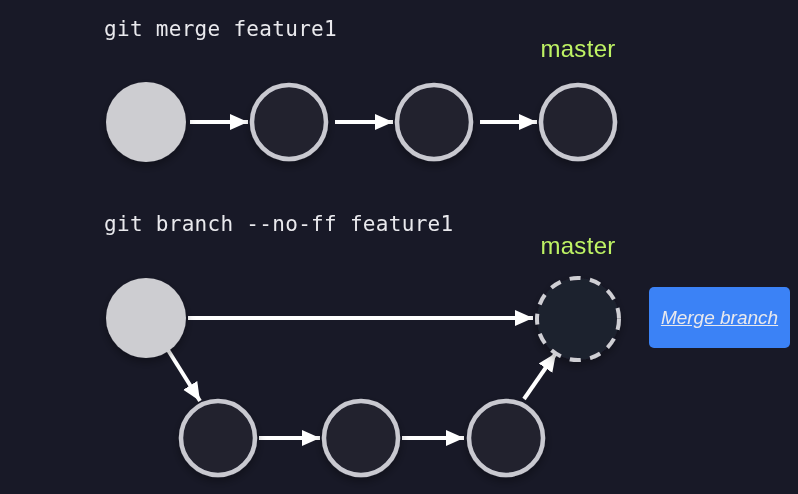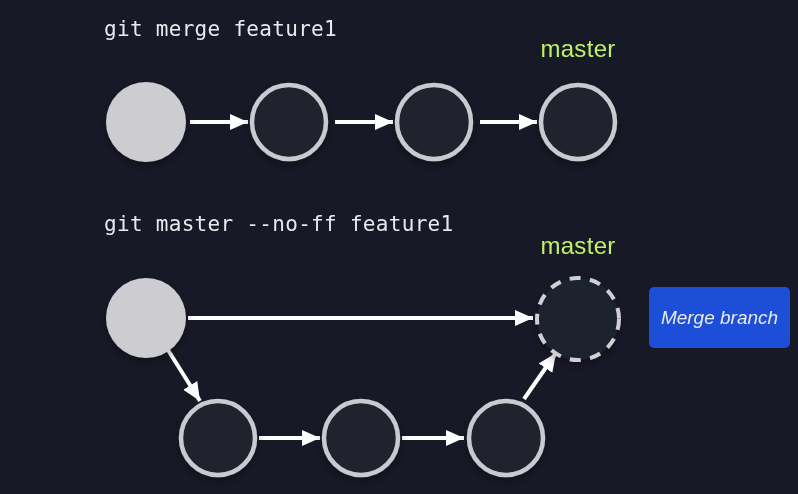--- a/index.html
+++ b/index.html
@@ -34,31 +34,32 @@
     white-space: nowrap;
   }
   .master1 { top: 35px; }
   .master2 { top: 232px; }
   .annotation {
     position: absolute;
     left: 649px;
     top: 287px;
     width: 141px;
     height: 61px;
-    background: #1d4ed8;
+    background: #3b82f6;
     border-radius: 5px;
     display: flex;
     flex-direction: column;
     align-items: center;
     justify-content: center;
     font-style: italic;
     font-size: 19px;
     line-height: 26px;
     color: #e9e9ed;
     text-align: center;
+    text-decoration: underline;
   }
 </style>
 </head>
 <body>
 
 <div class="canvas">
 
   <svg class="layer" width="798" height="494" viewBox="0 0 798 494">
     <defs>
       <marker id="ah" viewBox="0 0 10 9" refX="10" refY="4.5" markerUnits="strokeWidth" markerWidth="4.6" markerHeight="4.6" orient="auto">
@@ -96,21 +97,21 @@
         <circle cx="361" cy="438" r="37" fill="#20212f" stroke="#c9c9d0" stroke-width="4.5"></circle>
         <circle cx="506" cy="438" r="37" fill="#20212f" stroke="#c9c9d0" stroke-width="4.5"></circle>
       </g>
     </g>
   </svg>
 
   <div class="cmd cmd1">git merge feature1</div>
 
   <div class="branch-label master1">master</div>
 
-  <div class="cmd cmd2">git master --no-ff feature1</div>
+  <div class="cmd cmd2">git branch --no-ff feature1</div>
 
   <div class="branch-label master2">master</div>
 
   <div class="annotation">
     <span>Merge branch</span>
   </div>
 
 </div>
 
 </body></html>

